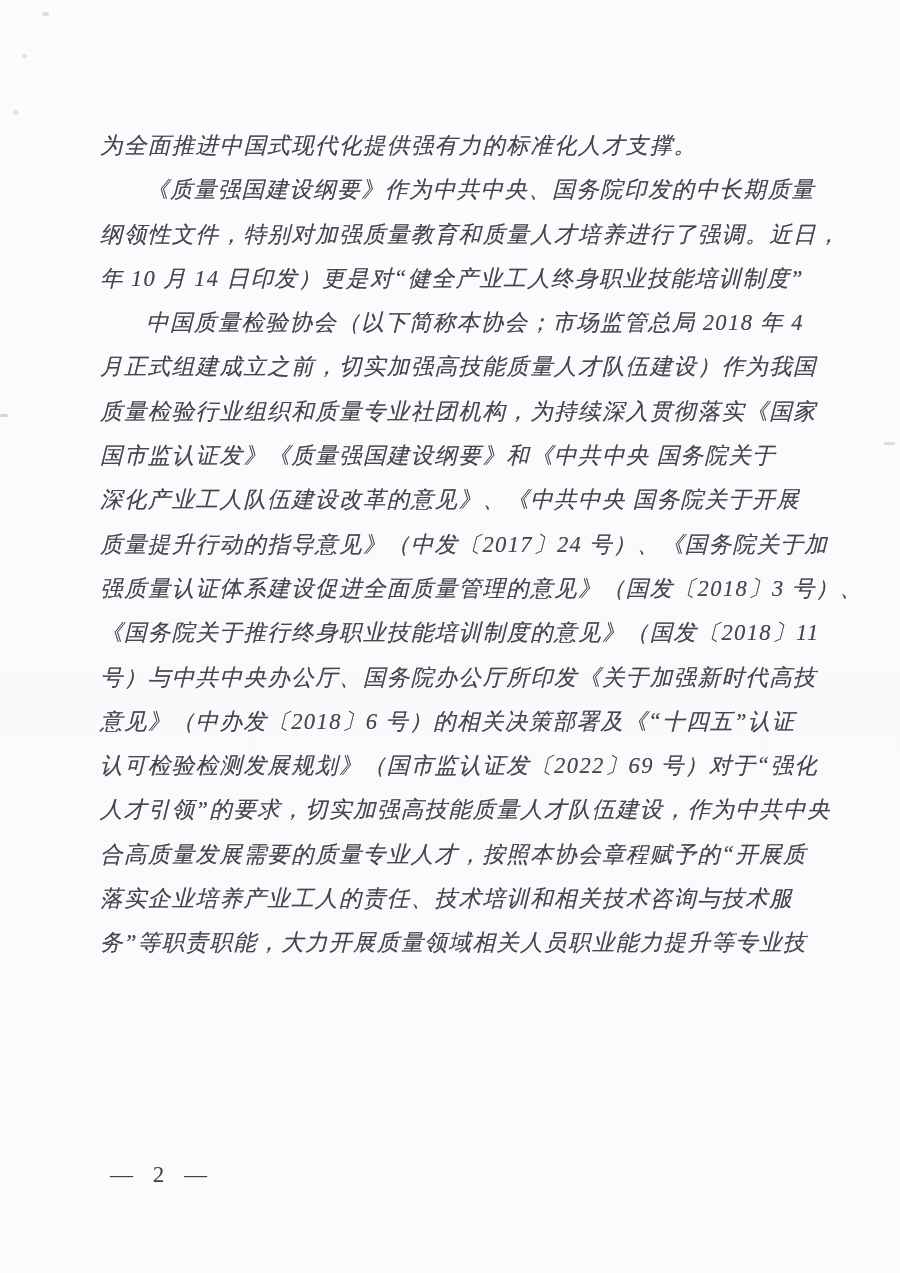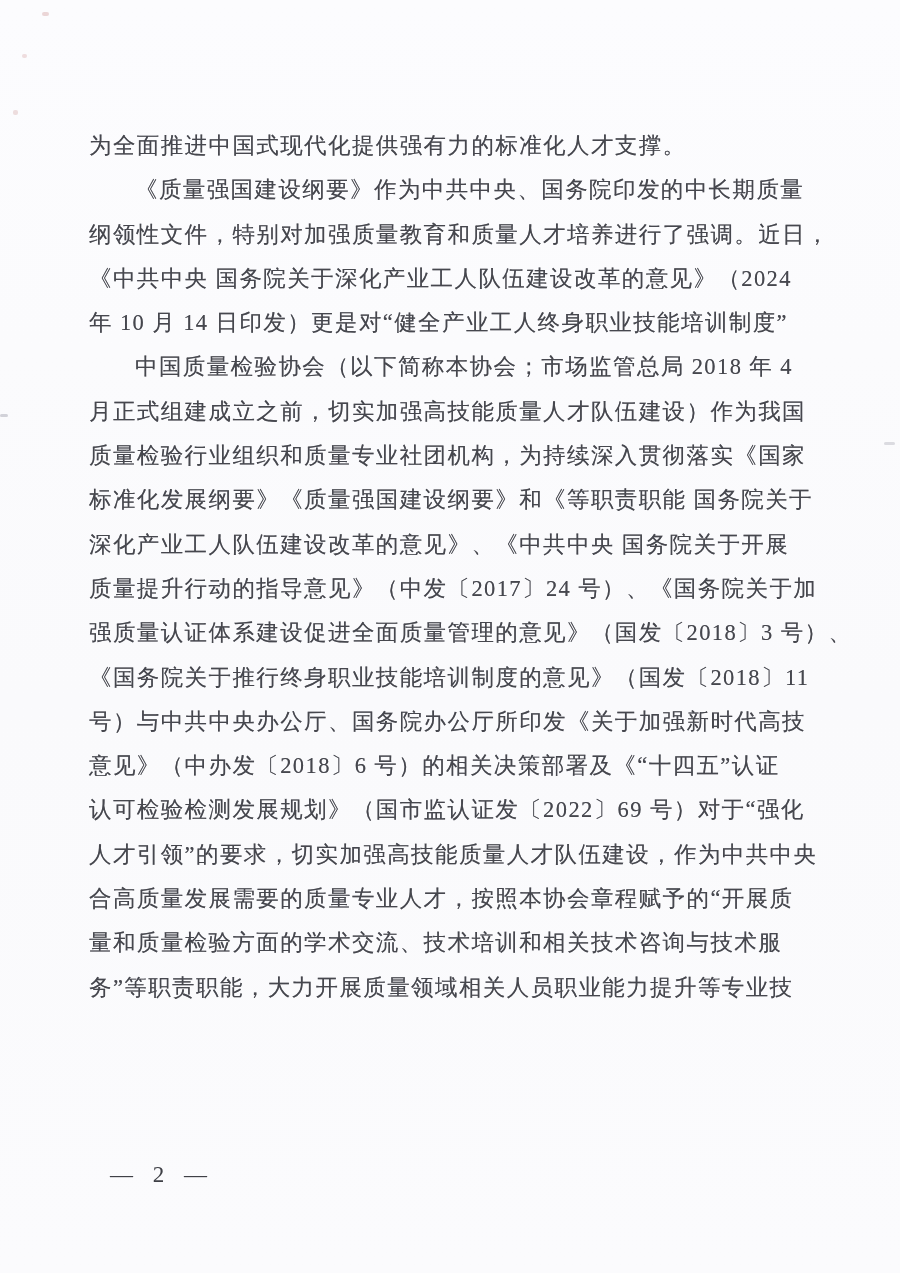--- a/index.html
+++ b/index.html
@@ -17,23 +17,24 @@
   
   .page {
     position: absolute;
     left: 0; top: 0;
     width: 900px;
     height: 1273px;
     background: linear-gradient(180deg, #fcfcfe 0%, #fafafc 55%, #fbfbfd 100%);
   }
   .content {
     position: absolute;
-    left: 89px;
+    left: 100px;
     top: 124px;
     width: 700px;
+    font-style: italic;
   }
   .line {
     height: 44.3px;
     line-height: 44.3px;
     font-size: 22.5px;
     letter-spacing: 1.4px;
     white-space: nowrap;
     color: #46474e;
     text-shadow: 0 0 0.4px rgba(70,71,78,0.55);
   }
@@ -69,34 +70,33 @@
   <span class="speck speck-1"></span>
   <span class="speck speck-2"></span>
   <span class="speck speck-3"></span>
   <span class="speck speck-4"></span>
   <span class="speck speck-5"></span>
 
   <div class="content">
     <div class="line">为全面推进中国式现代化提供强有力的标准化人才支撑。</div>
     <div class="line indent">《质量强国建设纲要》作为中共中央、国务院印发的中长期质量</div>
     <div class="line">纲领性文件，特别对加强质量教育和质量人才培养进行了强调。近日，</div>
-    <div class="line">《中共中央 国务院关于深化产业工人队伍建设改革的意见》（2024</div>
     <div class="line">年 10 月 14 日印发）更是对“健全产业工人终身职业技能培训制度”</div>
     <div class="line indent">中国质量检验协会（以下简称本协会；市场监管总局 2018 年 4</div>
     <div class="line">月正式组建成立之前，切实加强高技能质量人才队伍建设）作为我国</div>
     <div class="line">质量检验行业组织和质量专业社团机构，为持续深入贯彻落实《国家</div>
-    <div class="line">标准化发展纲要》《质量强国建设纲要》和《等职责职能 国务院关于</div>
+    <div class="line">国市监认证发》《质量强国建设纲要》和《中共中央 国务院关于</div>
     <div class="line">深化产业工人队伍建设改革的意见》、《中共中央 国务院关于开展</div>
     <div class="line">质量提升行动的指导意见》（中发〔2017〕24 号）、《国务院关于加</div>
     <div class="line">强质量认证体系建设促进全面质量管理的意见》（国发〔2018〕3 号）、</div>
     <div class="line">《国务院关于推行终身职业技能培训制度的意见》（国发〔2018〕11</div>
     <div class="line">号）与中共中央办公厅、国务院办公厅所印发《关于加强新时代高技</div>
     <div class="line">意见》（中办发〔2018〕6 号）的相关决策部署及《“十四五”认证</div>
     <div class="line">认可检验检测发展规划》（国市监认证发〔2022〕69 号）对于“强化</div>
     <div class="line">人才引领”的要求，切实加强高技能质量人才队伍建设，作为中共中央</div>
     <div class="line">合高质量发展需要的质量专业人才，按照本协会章程赋予的“开展质</div>
-    <div class="line">量和质量检验方面的学术交流、技术培训和相关技术咨询与技术服</div>
+    <div class="line">落实企业培养产业工人的责任、技术培训和相关技术咨询与技术服</div>
     <div class="line">务”等职责职能，大力开展质量领域相关人员职业能力提升等专业技</div>
   </div>
 
   <div class="footer">— 2 —</div>
 
 </div>
 
 </body></html>

